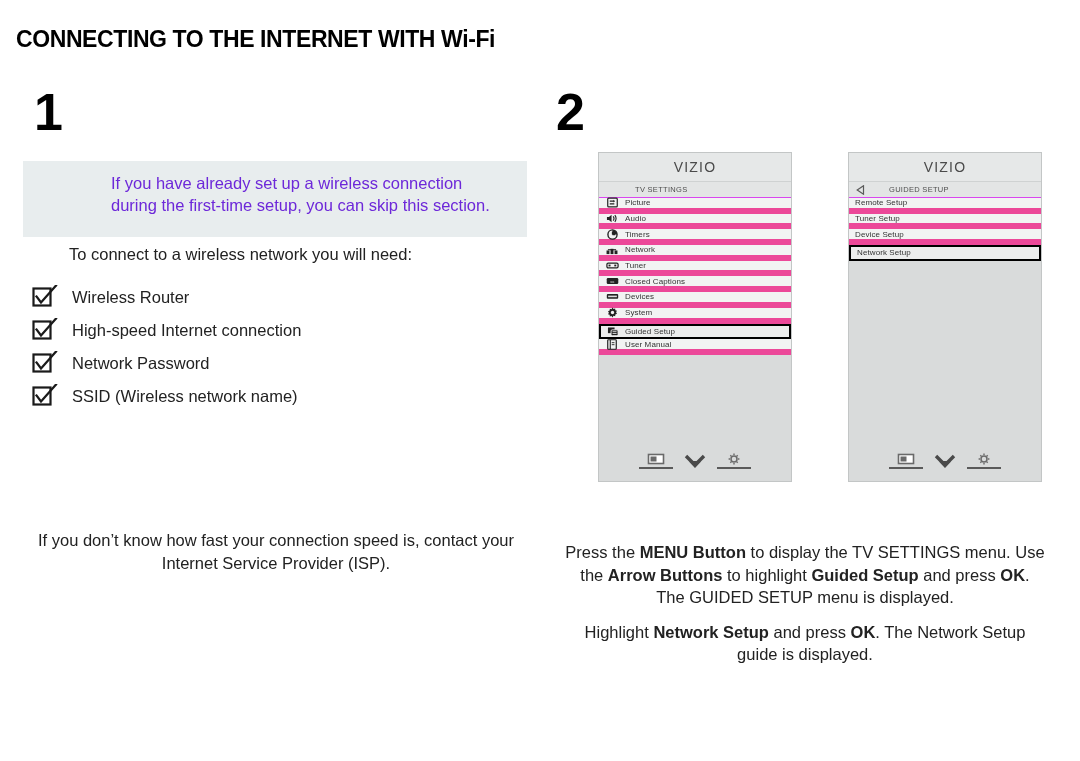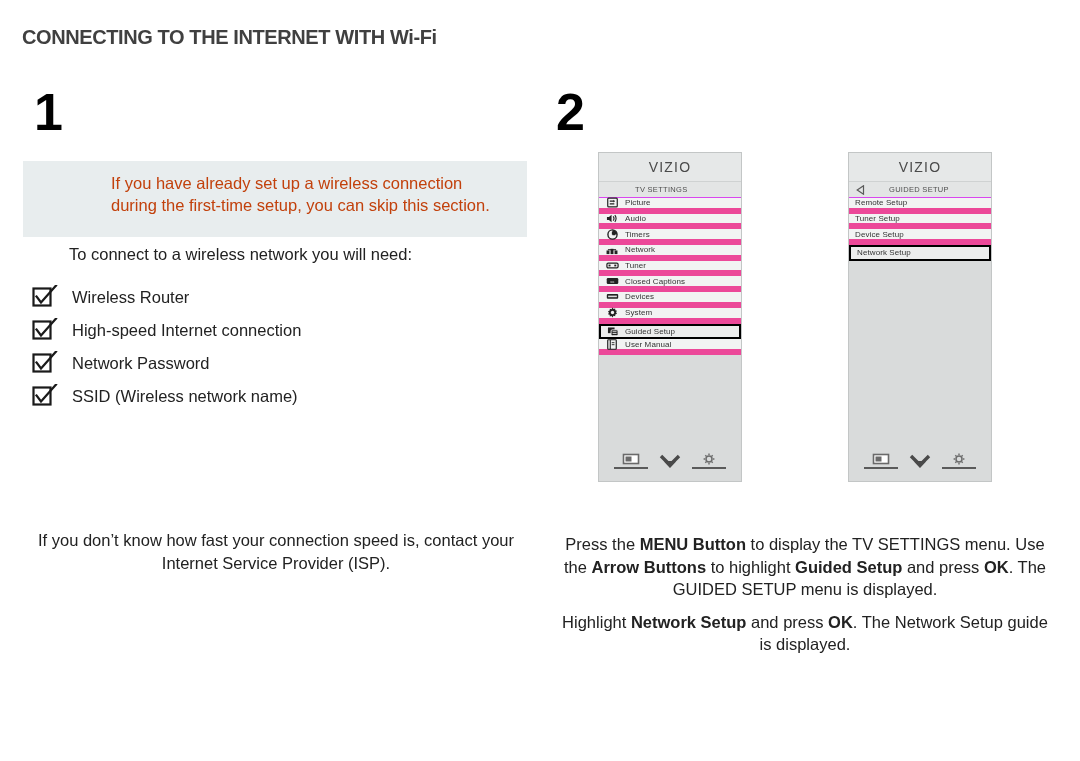--- a/index.html
+++ b/index.html
@@ -12,26 +12,26 @@
     height: 761px;
     position: relative;
     font-family: "Liberation Sans", sans-serif;
     color: #1a1a1a;
     overflow: hidden;
   }
 
   
   .page-title {
     position: absolute;
-    left: 22px;
+    left: 16px;
     top: 26px;
-    font-size: 20px;
+    font-size: 23px;
     font-weight: bold;
     letter-spacing: -0.4px;
-    color: #404040;
+    color: #000000;
     white-space: nowrap;
   }
 
   
   .step-num {
     position: absolute;
     font-size: 52px;
     font-weight: bold;
     color: #000;
     line-height: 1;
@@ -48,21 +48,21 @@
     height: 76px;
     background: #e8edee;
   }
   .note-text {
     position: absolute;
     left: 88px;
     top: 11px;
     width: 400px;
     font-size: 16.5px;
     line-height: 22px;
-    color: #c2410c;
+    color: #6d28d9;
   }
 
   .intro-line {
     position: absolute;
     left: 25px;
     top: 245px;
     font-size: 16.5px;
     color: #222;
     margin-left: 44px;
   }
@@ -109,29 +109,29 @@
   .instruction {
     position: absolute;
     left: 552px;
     top: 529px;
     width: 506px;
     text-align: center;
     font-size: 16.5px;
     line-height: 22.5px;
     color: #222;
   }
-  .instruction p { margin: 4px; }
+  .instruction p { margin: 12px; }
   .instruction p + p { margin-top: 10px; }
   .instruction b { font-weight: bold; }
 
   
   .tv-panel {
     position: absolute;
     top: 152px;
-    width: 144px;
+    width: 194px;
     height: 330px;
     background: #d9dbdb;
     border: 1px solid #c3c6c6;
     box-sizing: border-box;
   }
   #tv-panel-1 { left: 598px; }
   #tv-panel-2 { left: 848px; }
 
   .tv-logo {
     height: 28px;

